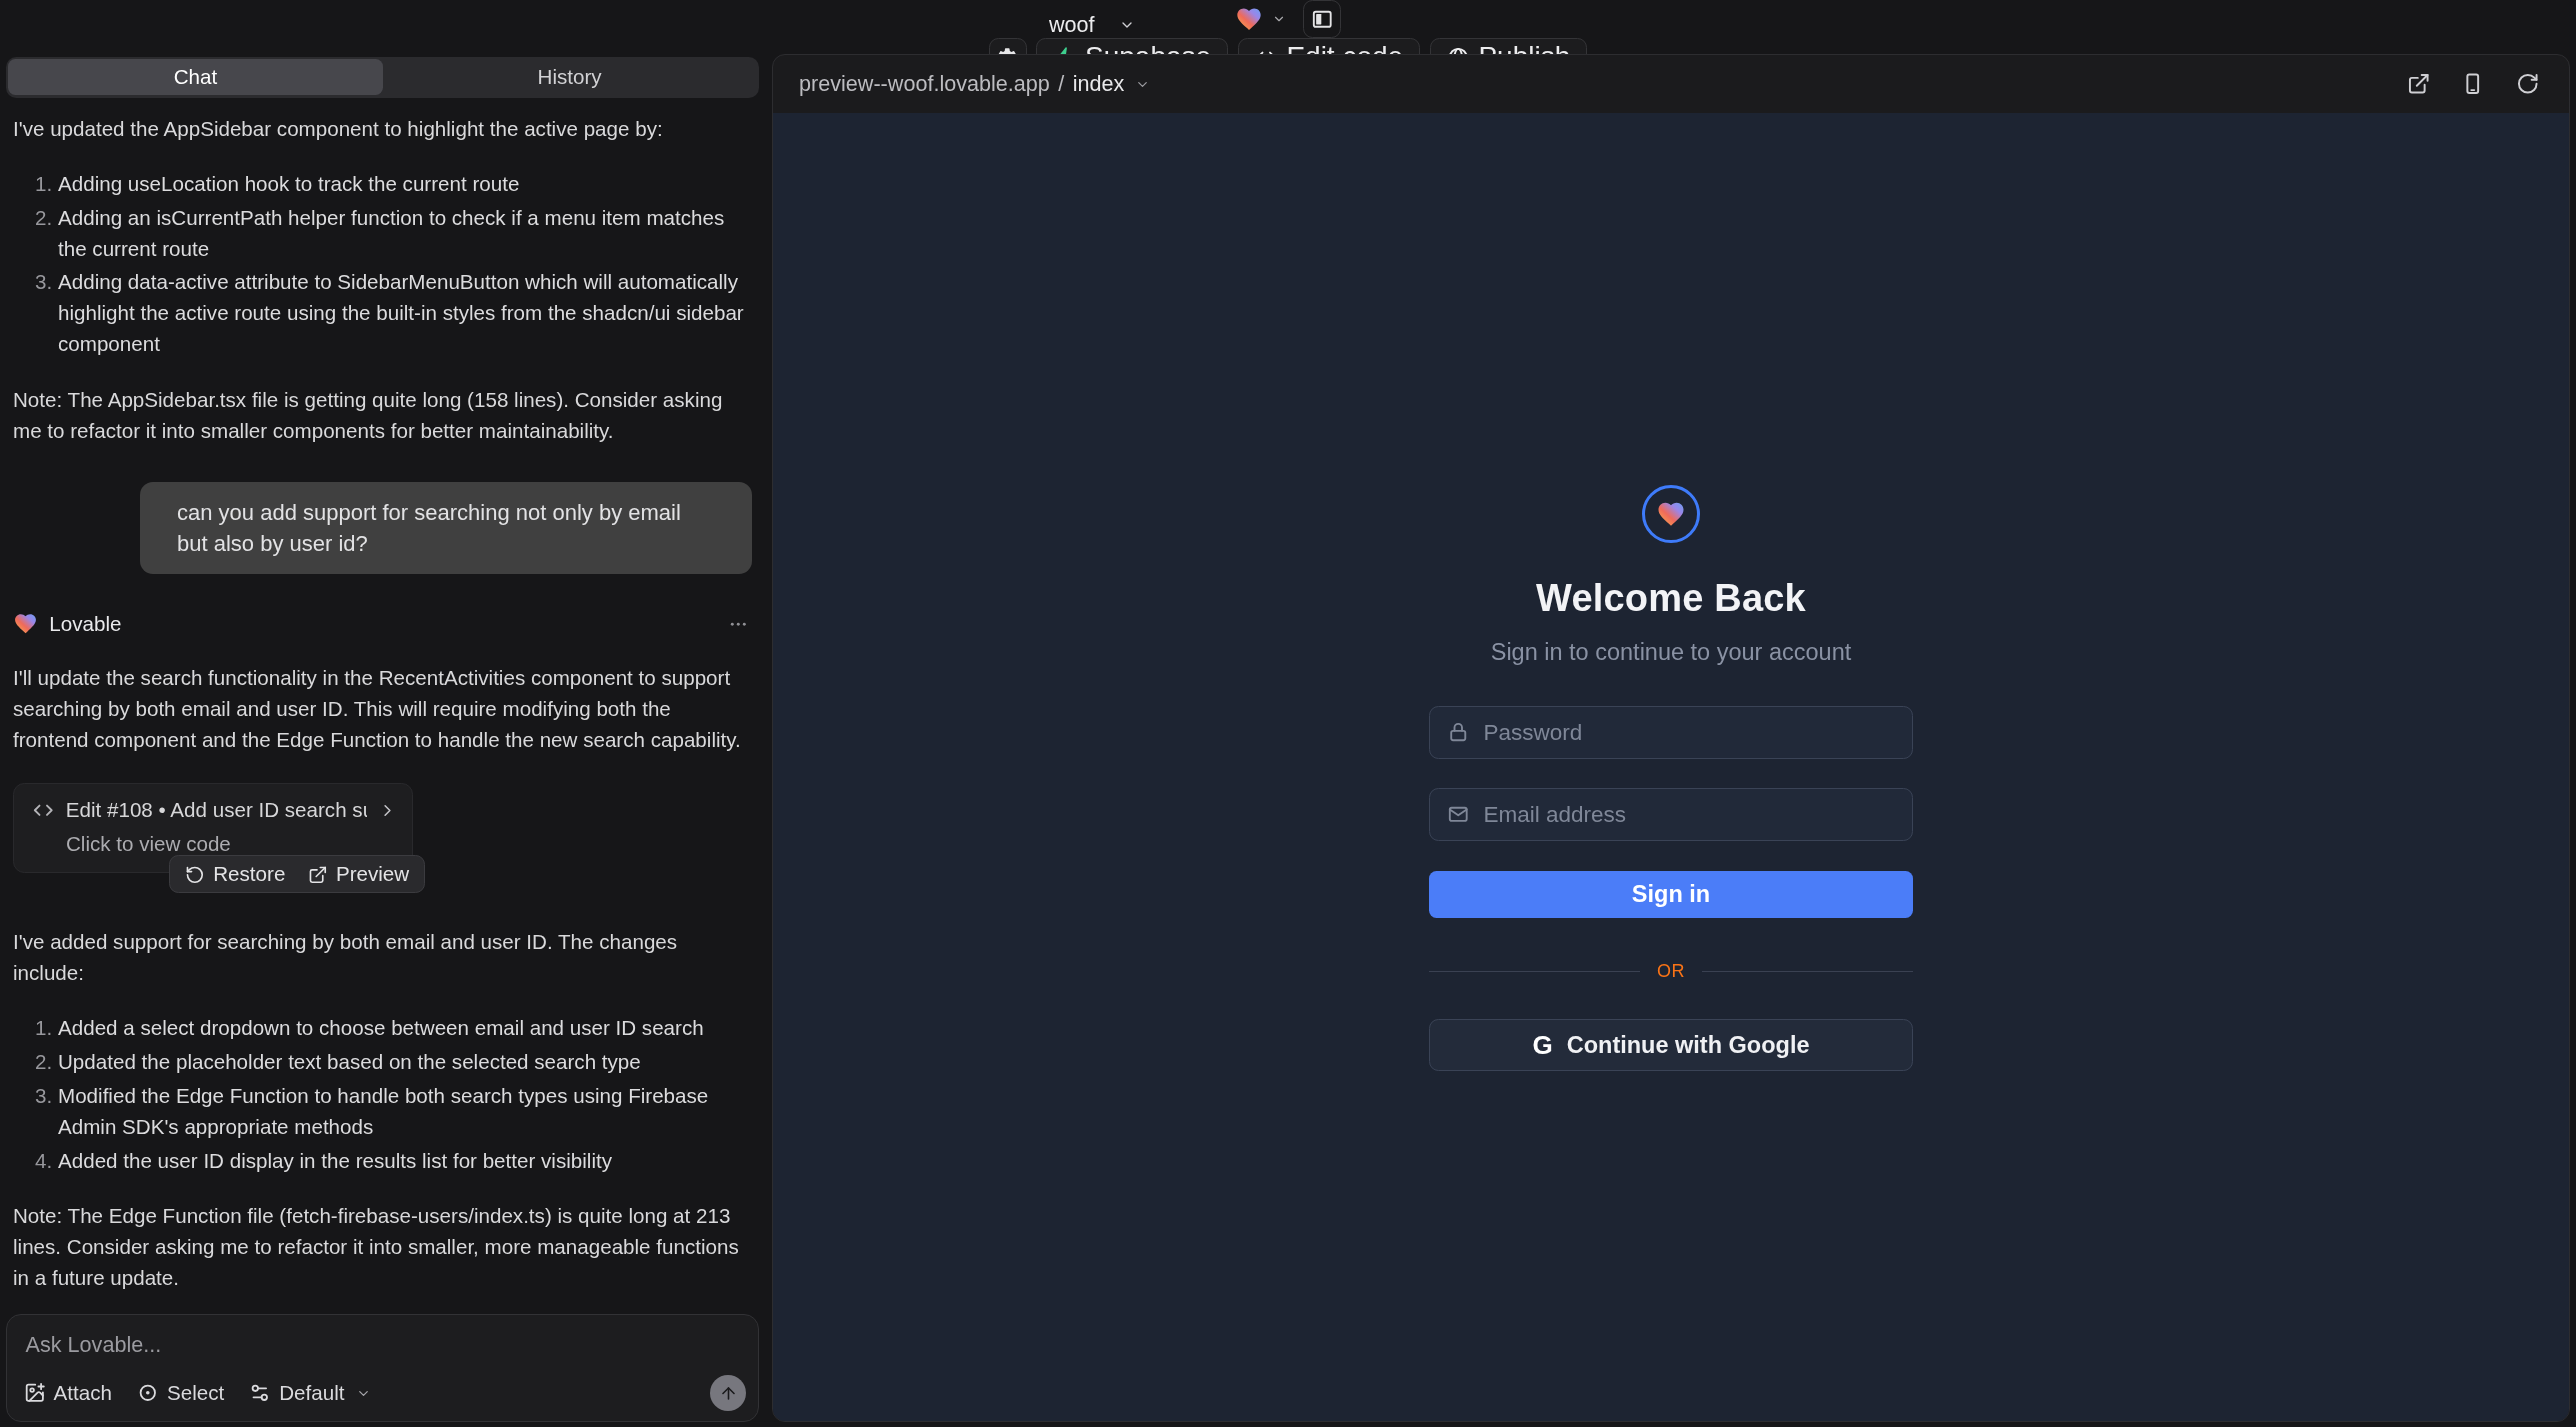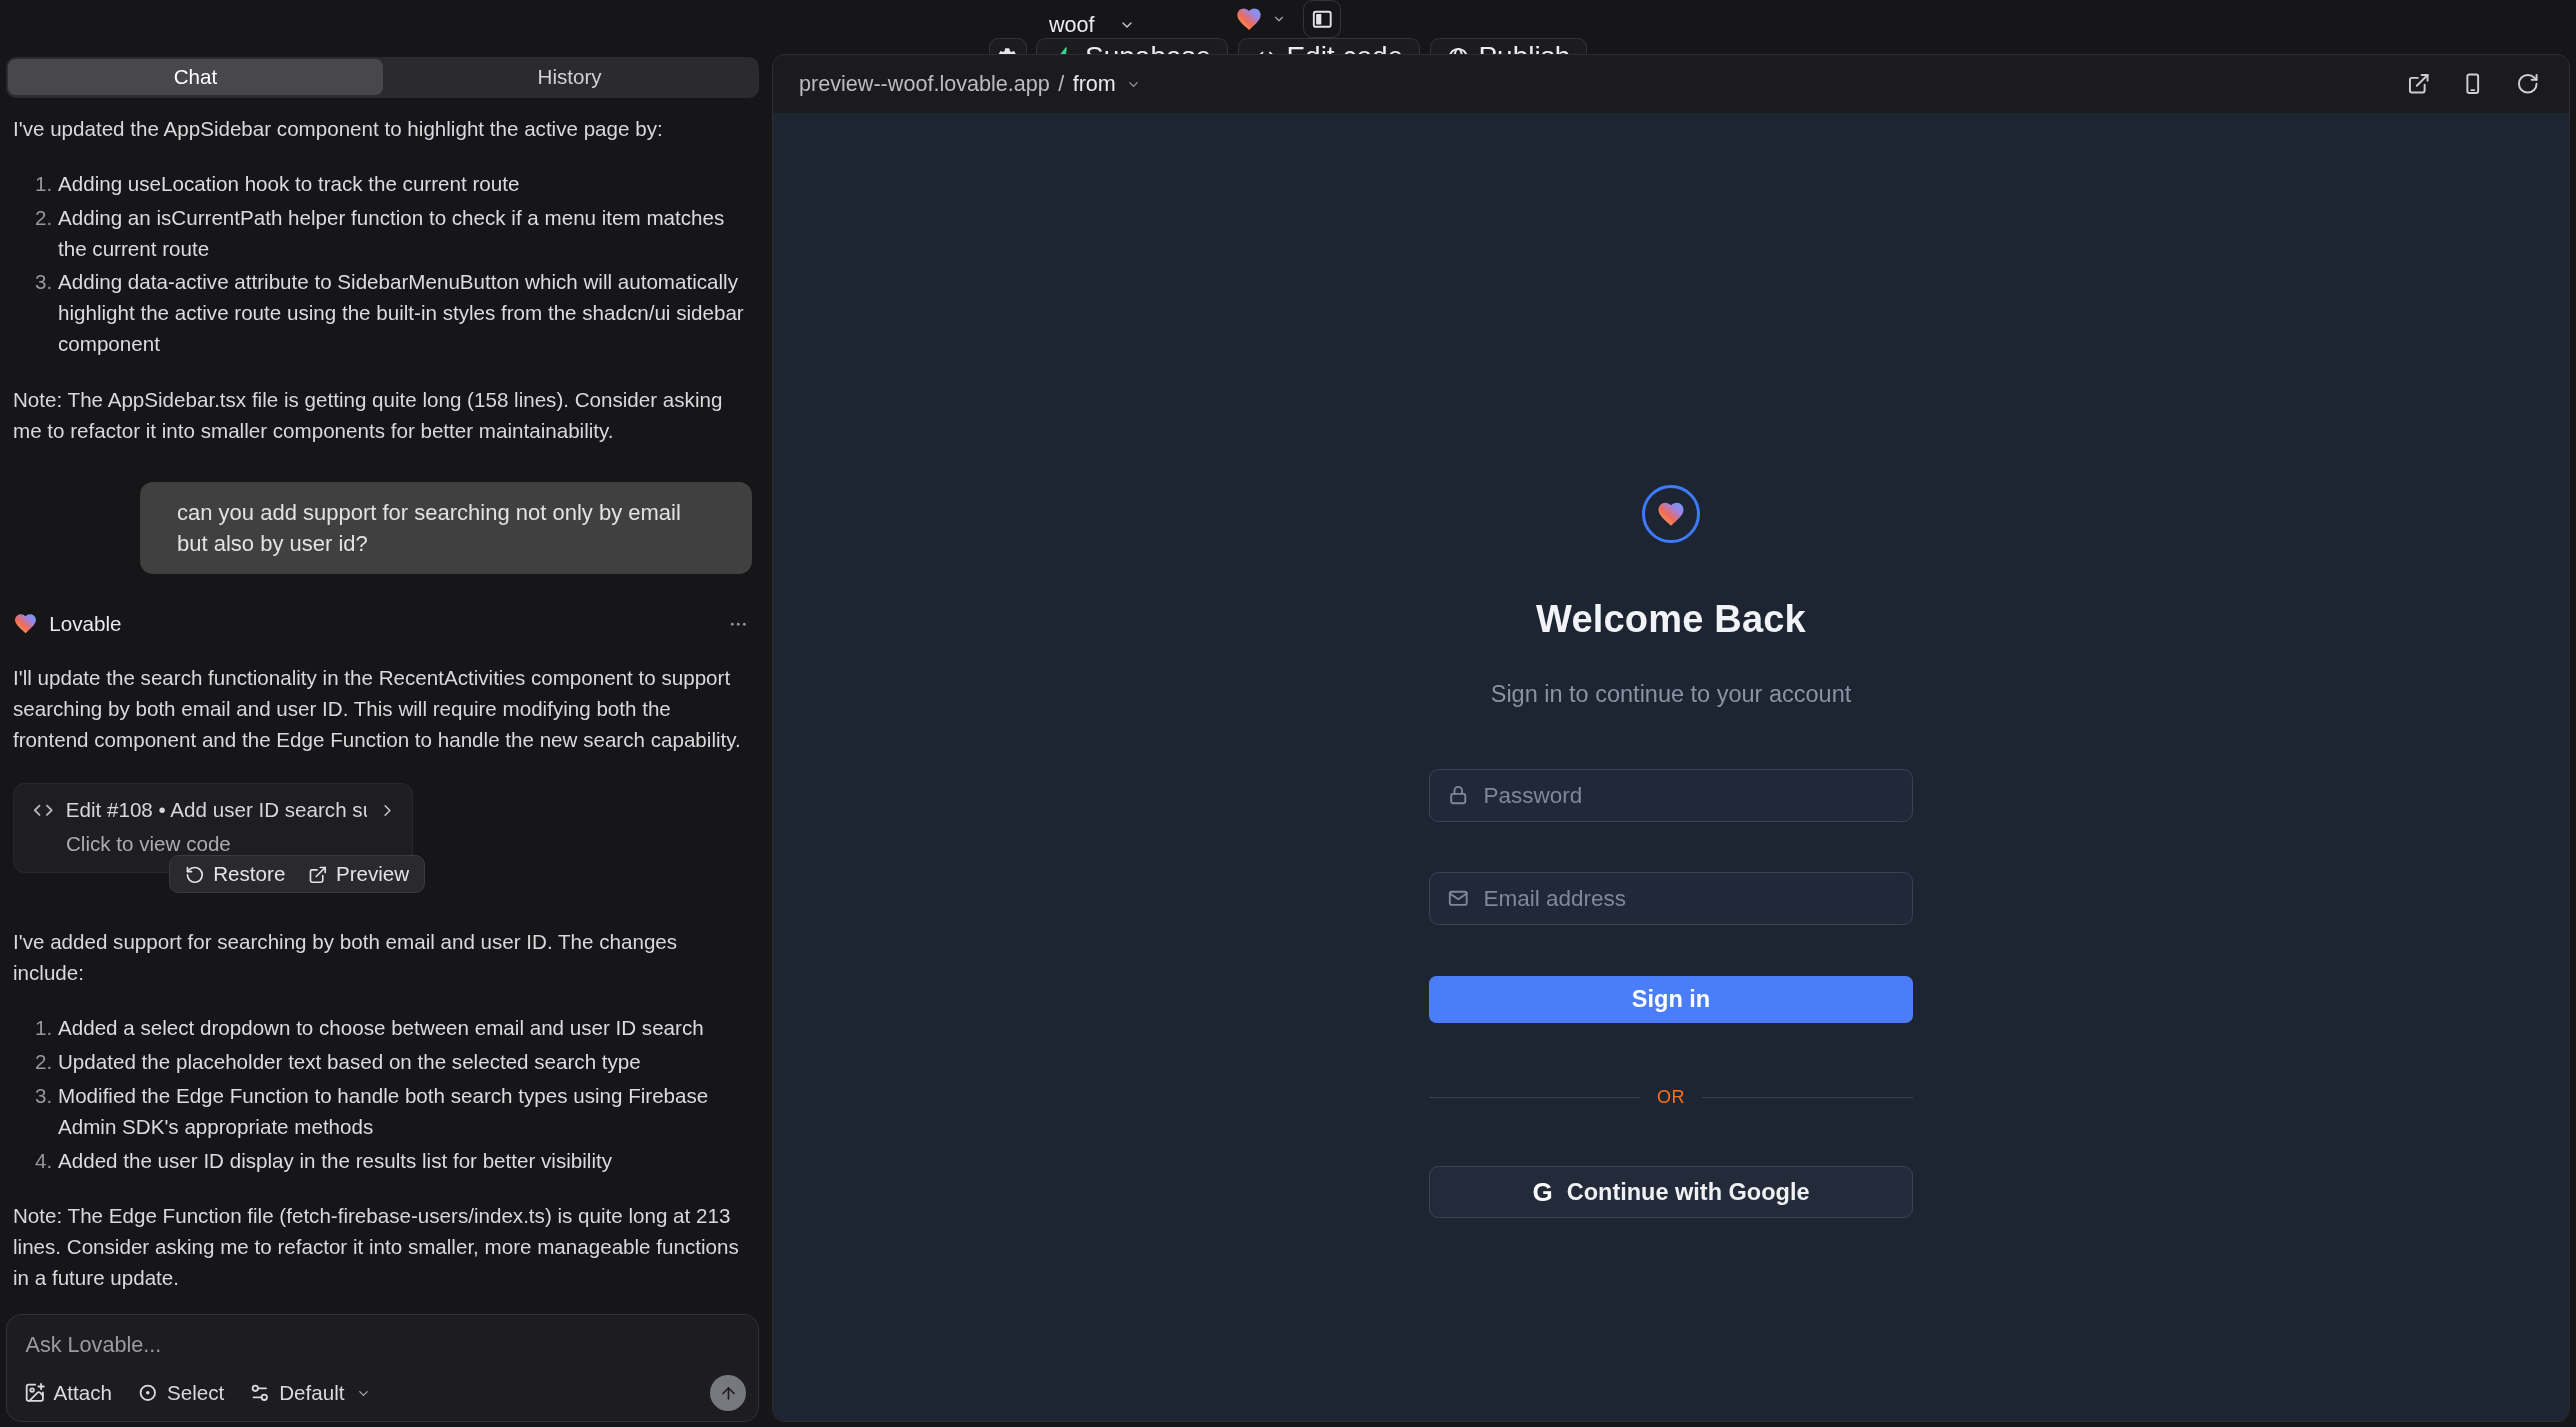--- a/index.html
+++ b/index.html
@@ -64,21 +64,21 @@
   .preview-header { height: 58px; flex: none; display: flex; align-items: center; padding: 0 26px; }
   .url-group { display: flex; align-items: center; gap: 8.4px; font-size: 21.6px; cursor: pointer; }
   .url-domain { color: #bcbcc0; }
   .url-sep { color: #bcbcc0; }
   .url-page { color: #e9e9eb; }
   .url-group .chev { color: #9a9a9e; margin-left: 1.9px; }
   .ph-icons { margin-left: auto; display: flex; align-items: center; gap: 23.5px; color: #cfcfd3; }
   .ph-btn { padding: 3.8px; }
 
   .viewport { flex: 1; background: #1d2432; display: flex; flex-direction: column; align-items: center; padding-top: 372px; }
-  .auth { width: 484px; display: flex; flex-direction: column; align-items: center; gap: 21px; }
+  .auth { width: 484px; display: flex; flex-direction: column; align-items: center; }
   .auth-logo { width: 58px; height: 58px; border-radius: 50%; border: 3.8px solid #3e7bfa; display: flex; align-items: center; justify-content: center; }
   .auth-title { margin-top: 34px; font-size: 38px; font-weight: 700; color: #f2f3f6; letter-spacing: 0.2px; }
   .auth-sub { margin-top: 19px; font-size: 23.5px; color: #8a92a4; }
   .field { margin-top: 40px; width: 484px; height: 53px; background: #212939; border: 0.9px solid #3a4356; border-radius: 9.4px; display: flex; align-items: center; padding: 0 17px; gap: 14px; color: #7f8798; cursor: text; }
   .field + .field { margin-top: 29px; }
   .field-ph { font-size: 22.5px; }
   .signin-btn { margin-top: 30px; width: 484px; height: 47px; border-radius: 7.5px; background: #4b7df8; color: #ffffff; font-size: 23.5px; font-weight: 700; justify-content: center; }
   .divider { margin-top: 43px; width: 484px; display: flex; align-items: center; gap: 17px; }
   .divider .line { flex: 1; height: 0.9px; background: #3a4152; }
   .divider .or { font-size: 18px; color: #f97316; letter-spacing: 0.5px; }
@@ -282,21 +282,21 @@
         </button>
       </div>
     </div>
   </aside>
 
   <section class="preview-panel">
     <div class="preview-header">
       <div class="url-group">
         <span class="url-domain">preview--woof.lovable.app</span>
         <span class="url-sep">/</span>
-        <span class="url-page">from</span>
+        <span class="url-page">index</span>
         <svg class="ic chev" width="15" height="15" viewBox="0 0 24 24">
             <path d="m6 9 6 6 6-6"></path>
           </svg>
       </div>
       <div class="ph-icons">
         <button class="ph-btn">
           <svg class="ic" width="23.5" height="23.5" viewBox="0 0 24 24">
               <path d="M15 3h6v6"></path>
               <path d="M10 14 21 3"></path>
               <path d="M18 13v6a2 2 0 0 1-2 2H5a2 2 0 0 1-2-2V8a2 2 0 0 1 2-2h6"></path>

